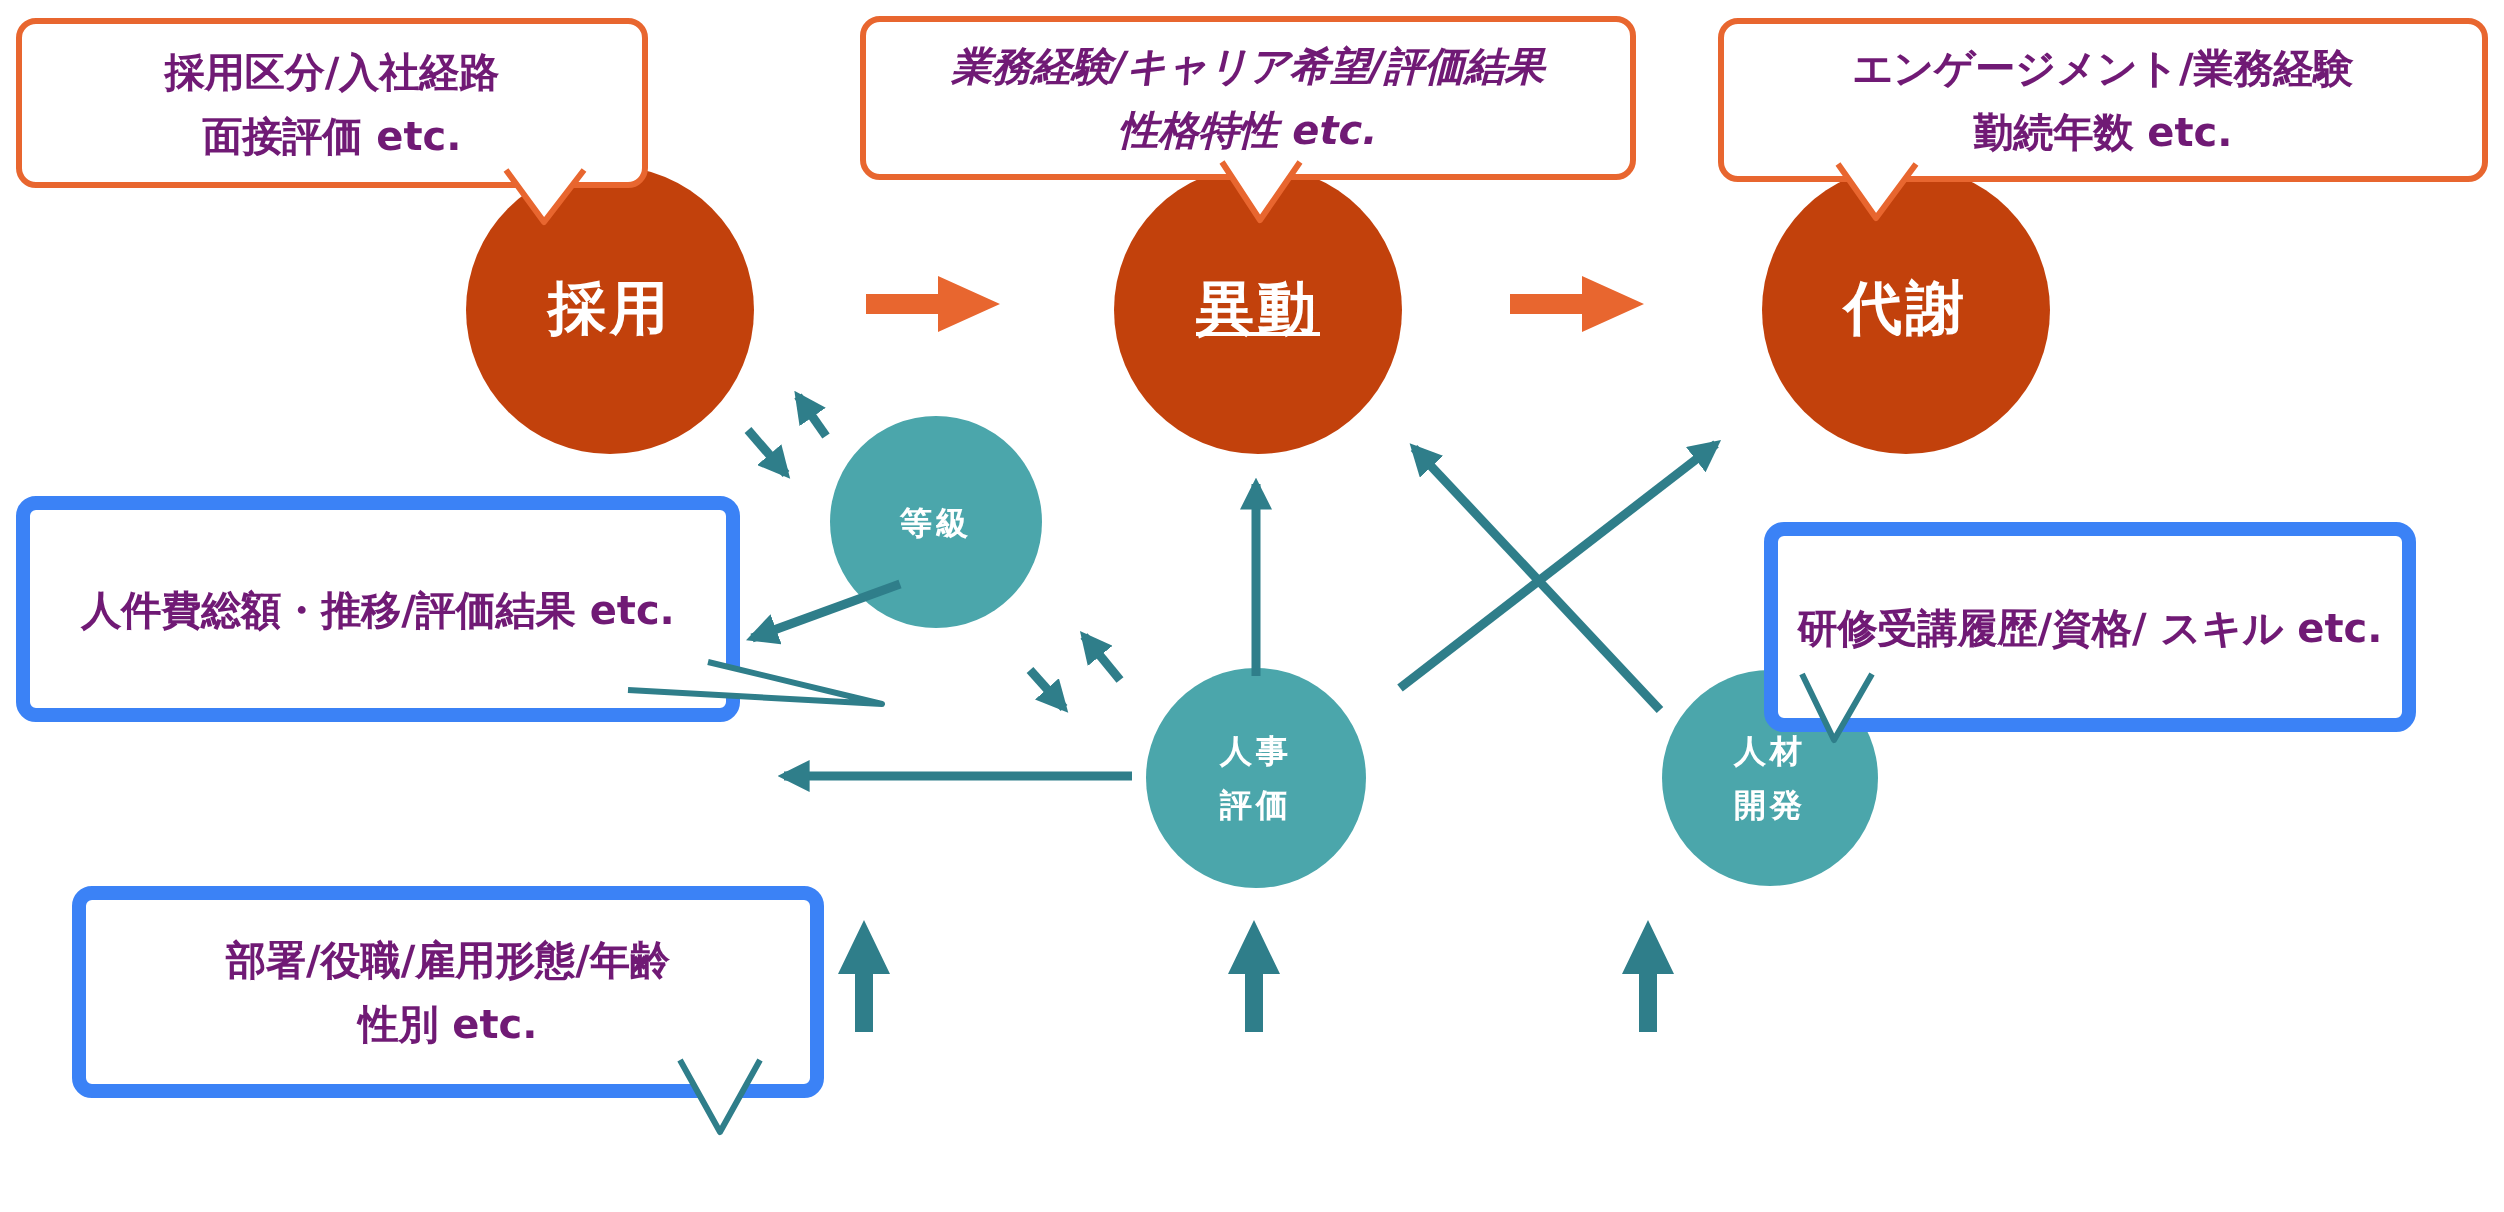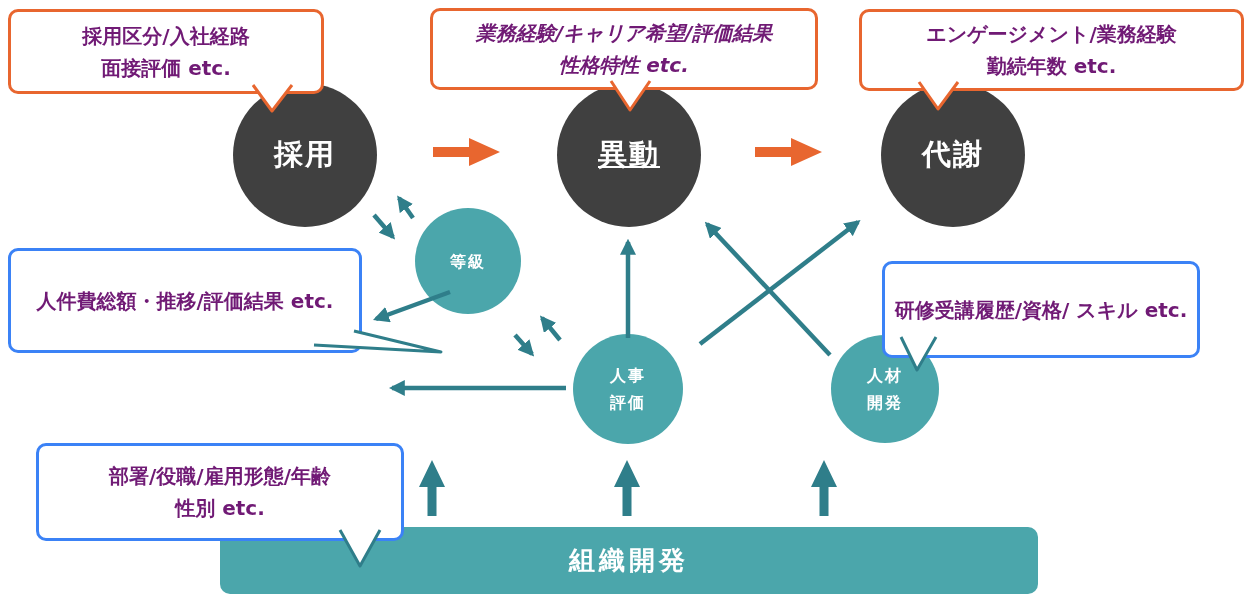--- a/index.html
+++ b/index.html
@@ -5,29 +5,29 @@
   html,body{margin:0;padding:0;background:#ffffff;}
   #canvas{
     position:relative;width:1252px;height:606px;overflow:hidden;background:#ffffff;
     font-family:"DejaVu Sans","Liberation Sans",sans-serif;
   }
   .circle{
     position:absolute;border-radius:50%;display:flex;flex-direction:column;
     align-items:center;justify-content:center;color:#ffffff;font-weight:bold;
     text-align:center;z-index:1;letter-spacing:2px;
   }
-  .circle.big{width:144px;height:144px;background:#404040;font-size:29px;}
+  .circle.big{width:144px;height:144px;background:#c2410c;font-size:29px;}
   .circle.small{width:106px;height:106px;background:#4BA6AB;font-size:16px;line-height:27px;}
   .bubble{
     position:absolute;background:#ffffff;border-radius:10px;z-index:3;
     display:flex;flex-direction:column;align-items:center;justify-content:center;
     font-size:20px;font-weight:bold;color:#701a75;line-height:32px;text-align:center;
   }
   .bubble.orange{border:3px solid #E8662F;}
-  .bubble.teal{border:3px solid #3b82f6;justify-content:center;}
+  .bubble.teal{border:7px solid #3b82f6;justify-content:center;}
   .banner{
     position:absolute;left:220px;top:527px;width:818px;height:67px;background:#4BA6AB;
     border-radius:10px;display:flex;align-items:center;justify-content:center;
     color:#ffffff;font-size:26px;font-weight:bold;letter-spacing:4px;z-index:1;
   }
   svg.layer{position:absolute;left:0;top:0;z-index:2;pointer-events:none;}
   svg.tails{z-index:4;}
 </style>
 </head>
 <body>
@@ -49,23 +49,20 @@
   </div>
   <div class="circle small" style="left:573px;top:334px;width:110px;height:110px;">
     <span>人事</span>
     <span>評価</span>
   </div>
   <div class="circle small" style="left:831px;top:335px;width:108px;height:108px;">
     <span>人材</span>
     <span>開発</span>
   </div>
 
-  <div class="banner">
-    <span>組織開発</span>
-  </div>
 
   <svg class="layer" width="1252" height="606" viewBox="0 0 1252 606">
     <defs>
       <marker id="tealhead" viewBox="0 0 10 10" refX="8" refY="5" markerWidth="16" markerHeight="16" markerUnits="userSpaceOnUse" orient="auto">
         <path d="M0,0 L10,5 L0,10 z" fill="#2F7E8A"></path>
       </marker>
     </defs>
 
     <polygon fill="#E8662F" points="433,147 469,147 469,138 500,152 469,166 469,157 433,157"></polygon>
     <polygon fill="#E8662F" points="755,147 791,147 791,138 822,152 791,166 791,157 755,157"></polygon>

